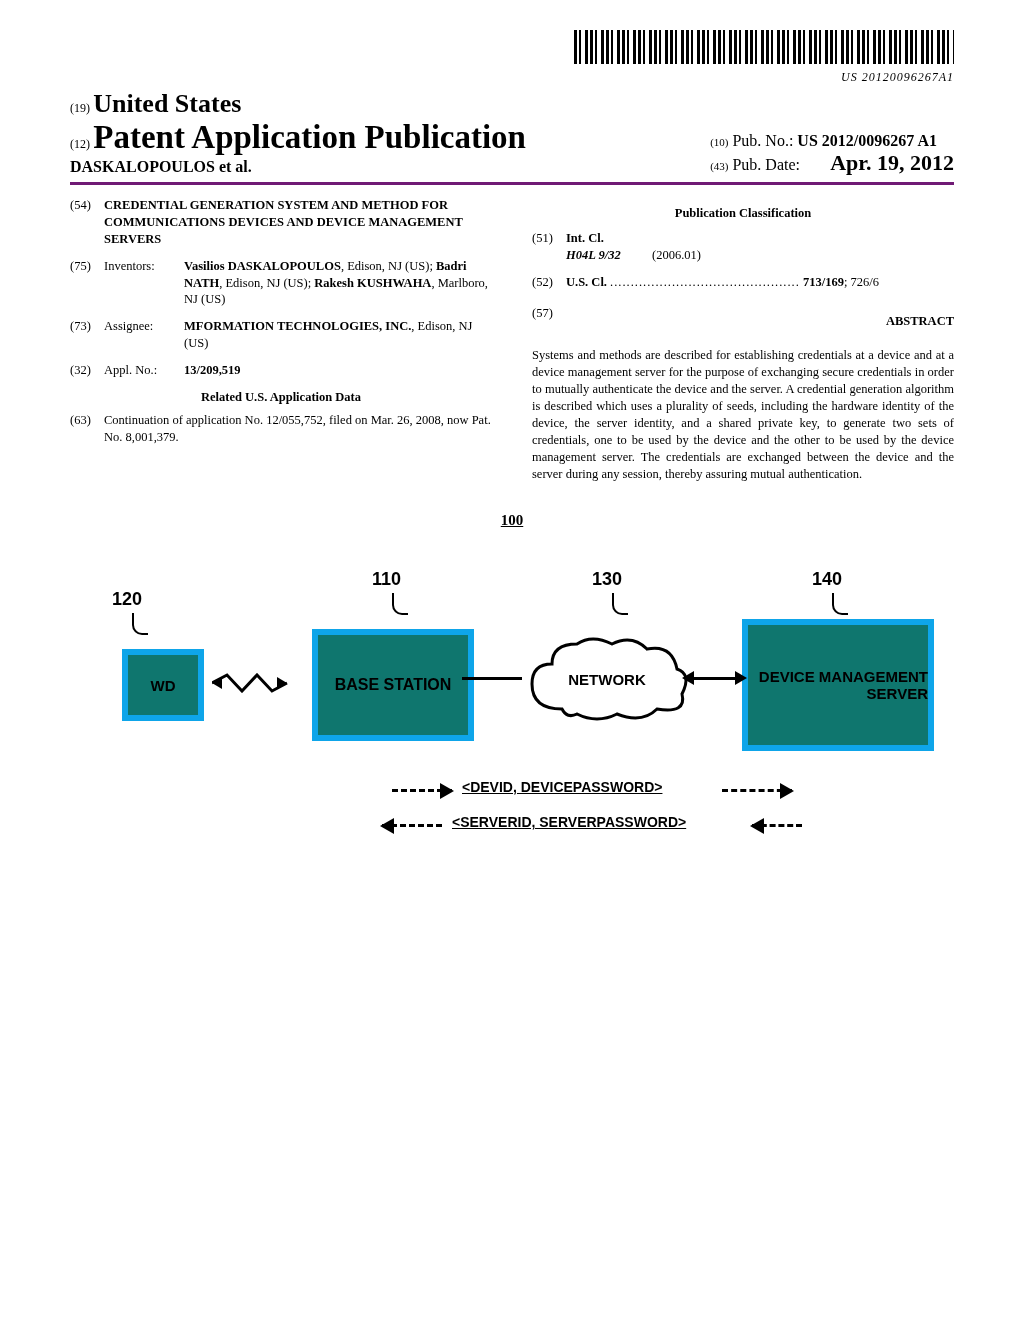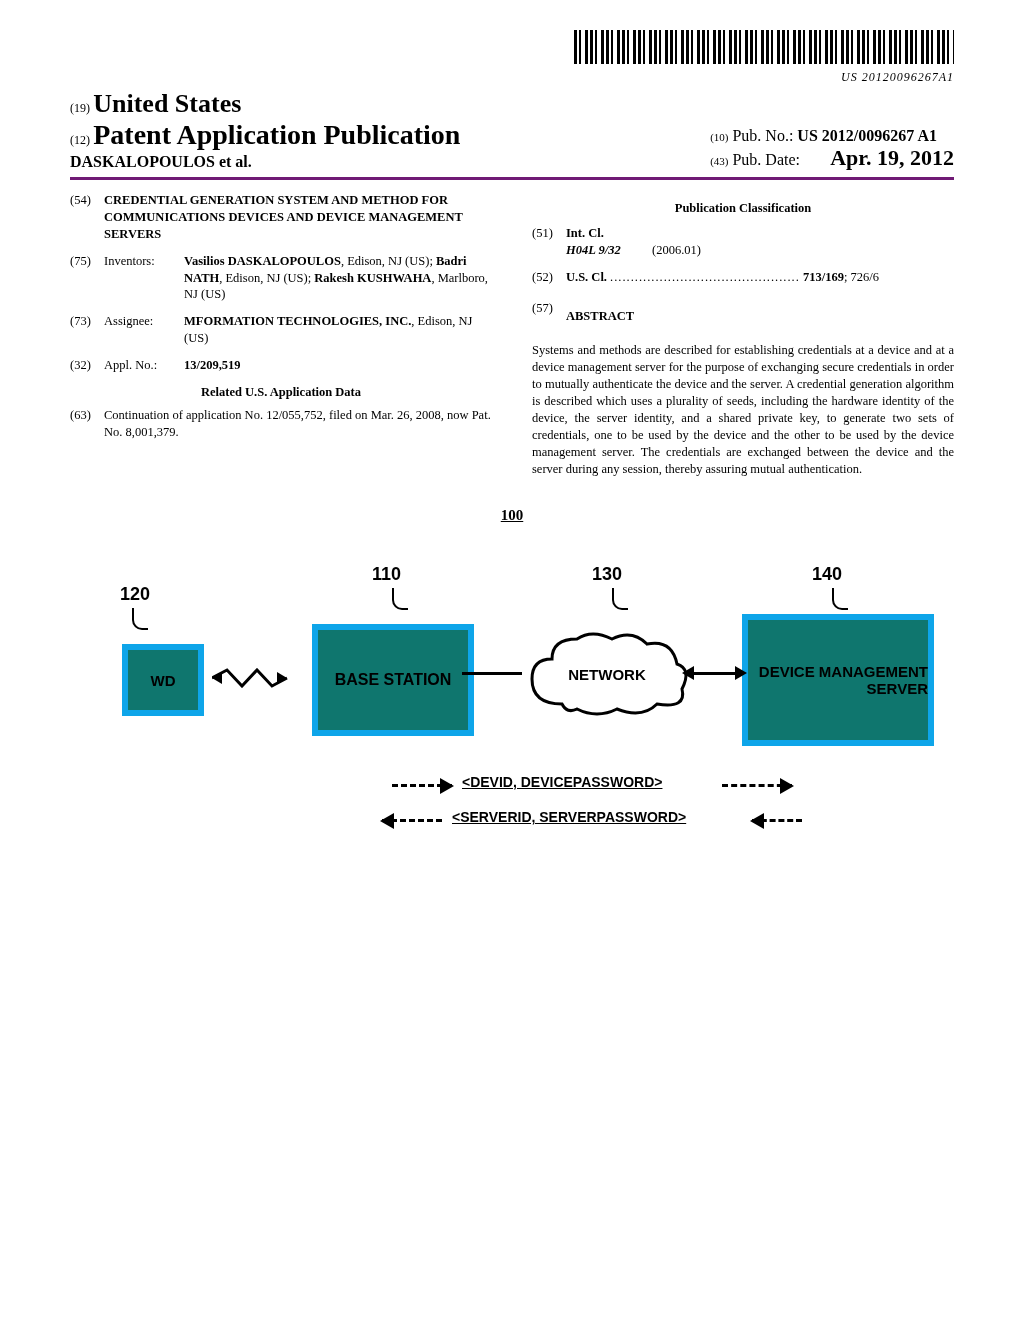--- a/index.html
+++ b/index.html
@@ -43,21 +43,21 @@
     font-size: 12px;
   }
   .header-left .country {
     font-size: 26px;
     font-weight: bold;
   }
   .header-left .pub-type-prefix {
     font-size: 12px;
   }
   .header-left .pub-type {
-    font-size: 28px;
+    font-size: 33px;
     font-weight: bold;
   }
   .header-left .authors-line {
     font-size: 16px;
     font-weight: bold;
     margin-top: 2px;
   }
   .header-right {
     text-align: left;
   }
@@ -340,32 +340,32 @@
         <div class="field-code">(52)</div>
         <div class="field-value">
           <b>U.S. Cl.</b>
           <span class="dots">..............................................</span>
           <b>713/169</b><span>; 726/6</span>
         </div>
       </div>
 
       <div class="field-row" style="margin-top:14px;">
         <div class="field-code">(57)</div>
-        <div class="field-value section-heading" style="text-align:left;">ABSTRACT</div>
+        <div class="field-value section-heading" style="text-align:right;">ABSTRACT</div>
       </div>
       <div class="abstract-text">Systems and methods are described for establishing credentials at a device and at a device management server for the purpose of exchanging secure credentials in order to mutually authenticate the device and the server. A credential generation algorithm is described which uses a plurality of seeds, including the hardware identity of the device, the server identity, and a shared private key, to generate two sets of credentials, one to be used by the device and the other to be used by the device management server. The credentials are exchanged between the device and the server during any session, thereby assuring mutual authentication.</div>
     </div>
   </div>
 
   <div class="figure-area">
     <span class="fig-ref">100</span>
 
     <div class="diagram">
 
-      <div class="ref-num" style="left:10px; top:20px;margin-left:8px;">120</div>
+      <div class="ref-num" style="left:10px; top:20px;">120</div>
       <div class="lead-line" style="left:30px; top:44px;"></div>
 
       <div class="ref-num" style="left:270px; top:0px;">110</div>
       <div class="lead-line" style="left:290px; top:24px;"></div>
 
       <div class="ref-num" style="left:490px; top:0px;">130</div>
       <div class="lead-line" style="left:510px; top:24px;"></div>
 
       <div class="ref-num" style="left:710px; top:0px;">140</div>
       <div class="lead-line" style="left:730px; top:24px;"></div>

